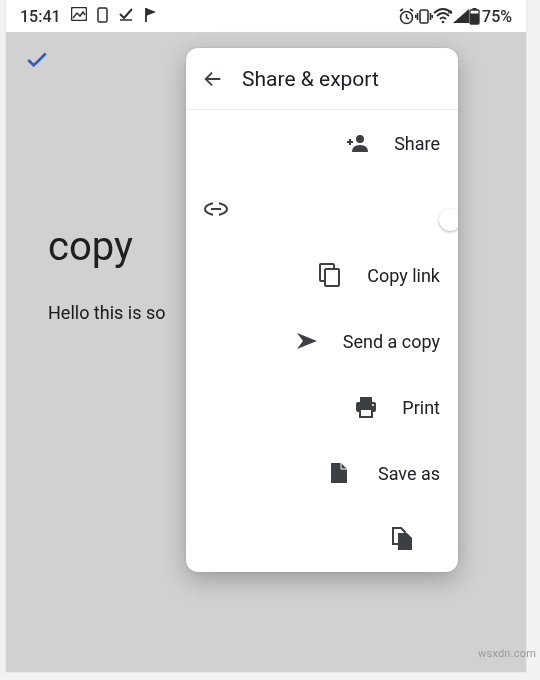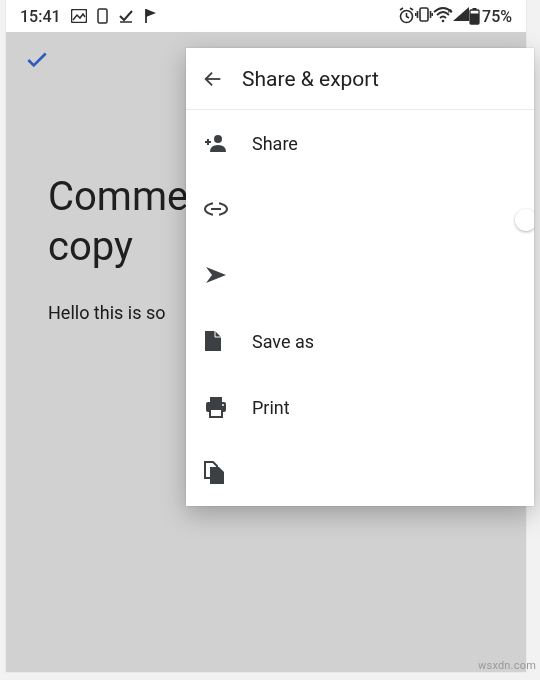--- a/index.html
+++ b/index.html
@@ -19,22 +19,22 @@
     .statusbar {
       height: 32px;
       background: #fff;
       display: flex;
       align-items: center;
       padding: 0 14px;
       font-size: 16px;
       color: #2d2d2d;
       font-weight: 500;
     }
-    .statusbar .left { display: flex; align-items: center; gap: 10px; }
-    .statusbar .right { margin-left: auto; display: flex; }
+    .statusbar .left { display: flex; gap: 10px; }
+    .statusbar .right { margin-left: auto; display: flex; align-items: center; }
     .statusbar .batt { display: flex; align-items: center; gap: 2px; }
     .statusbar svg { display: block; }
 
     
     .scrim {
       position: absolute;
       inset: 32px 0 0 0;
       background: rgba(0,0,0,0.18);
     }
 
@@ -66,23 +66,23 @@
       margin-top: 30px;
       font-size: 18px;
       color: #222;
     }
 
     
     .panel {
       position: absolute;
       top: 48px;
       left: 180px;
-      width: 348px;
-      background: #fff;
-      border-radius: 0;
+      width: 272px;
+      background: #fff;
+      border-radius: 12px;
       box-shadow: 0 8px 24px rgba(0,0,0,0.25), 0 0 2px rgba(0,0,0,0.15);
       overflow: hidden;
       z-index: 10;
     }
     .panel-header {
       display: flex;
       align-items: center;
       height: 62px;
       padding: 0 12px 0 16px;
       border-bottom: 1px solid #eaeaea;
@@ -92,20 +92,21 @@
       font-size: 21px;
       color: #202124;
       margin-left: 4px;
     }
     .menu-item {
       display: flex;
       align-items: center;
       height: 66px;
       padding: 0 18px 0 18px;
       cursor: pointer;
+      justify-content: flex-end;
     }
     .menu-item .iconwrap {
       width: 48px;
       display: flex;
       align-items: center;
       color: #3c4043;
     }
     .menu-item .label {
       font-size: 18px;
       color: #202124;
@@ -125,21 +126,21 @@
       width: 22px; height: 22px;
       left: -1px; top: 0;
       background: #fff;
       border-radius: 50%;
       box-shadow: 0 1px 3px rgba(0,0,0,0.3);
     }
 
     .watermark {
       position: absolute;
       right: 4px;
-      bottom: 8px;
+      bottom: 20px;
       font-size: 11px;
       color: #9a9a9a;
       letter-spacing: 0.2px;
     }
   </style>
 </head>
 <body>
 
 <div class="phone">
 
@@ -218,21 +219,21 @@
   <div class="underlay">
     <div class="toolbar">
       <span class="check">
         <svg width="26" height="26" viewBox="0 0 24 24">
             <polyline points="4,12 9,17 20,6" fill="none" stroke="#3a72e8" stroke-width="2.5"></polyline>
           </svg>
       </span>
     </div>
     <div class="doc">
       <h1>
-        <span>Comme</span><br>
+        <br>
         <span>copy</span>
       </h1>
       <p>Hello this is so</p>
     </div>
   </div>
 
   <div class="scrim"></div>
 
   <div class="panel">
     <div class="panel-header">
@@ -263,53 +264,63 @@
             <ellipse cx="12" cy="7" rx="11" ry="6" fill="none" stroke="#3c4043" stroke-width="2"></ellipse>
             <rect x="9" y="0" width="6" height="14" fill="#fff"></rect>
             <line x1="7" y1="7" x2="17" y2="7" stroke="#3c4043" stroke-width="2"></line>
           </svg>
       </span>
       <span class="tail">
         <span class="toggle"></span>
       </span>
     </div>
 
+    <div class="menu-item">
+      <span class="iconwrap">
+        <svg width="22" height="24" viewBox="0 0 22 24">
+            <rect x="1" y="1" width="14" height="17" rx="1" fill="none" stroke="#3c4043" stroke-width="2"></rect>
+            <rect x="6" y="6" width="14" height="17" rx="1" fill="#fff" stroke="#3c4043" stroke-width="2"></rect>
+          </svg>
+      </span>
+      <span class="label">Copy link</span>
+    </div>
 
     <div class="menu-item">
       <span class="iconwrap">
         <svg width="24" height="20" viewBox="0 0 24 20">
             <path d="M2 2 L22 10 L2 18 L8 10 Z" fill="#3c4043"></path>
           </svg>
       </span>
-    </div>
-
-    <div class="menu-item">
-      <span class="iconwrap">
-        <svg width="18" height="22" viewBox="0 0 18 22">
-            <path d="M1 1 H11 L17 7 V21 H1 Z" fill="#3c4043"></path>
-            <path d="M11 1 V7 H17" fill="none" stroke="#fff" stroke-width="1"></path>
-          </svg>
-      </span>
-      <span class="label">Save as</span>
+      <span class="label">Send a copy</span>
     </div>
 
     <div class="menu-item">
       <span class="iconwrap">
         <svg width="24" height="22" viewBox="0 0 24 22">
             <rect x="6" y="1" width="12" height="5" fill="#3c4043"></rect>
             <rect x="2" y="6" width="20" height="10" rx="2" fill="#3c4043"></rect>
             <rect x="6" y="13" width="12" height="8" fill="#fff" stroke="#3c4043" stroke-width="2"></rect>
             <circle cx="19" cy="9" r="1" fill="#fff"></circle>
           </svg>
       </span>
       <span class="label">Print</span>
     </div>
 
     <div class="menu-item">
       <span class="iconwrap">
+        <svg width="18" height="22" viewBox="0 0 18 22">
+            <path d="M1 1 H11 L17 7 V21 H1 Z" fill="#3c4043"></path>
+            <path d="M11 1 V7 H17" fill="none" stroke="#fff" stroke-width="1"></path>
+          </svg>
+      </span>
+      <span class="label">Save as</span>
+    </div>
+
+    <div class="menu-item">
+      <span class="iconwrap">
         <svg width="22" height="24" viewBox="0 0 22 24">
             <path d="M1 1 H9 L13 5 V17 H1 Z" fill="none" stroke="#3c4043" stroke-width="2"></path>
             <path d="M6 6 H15 L20 11 V23 H6 Z" fill="#3c4043"></path>
           </svg>
       </span>
     </div>
   </div>
 
 </div>
 

